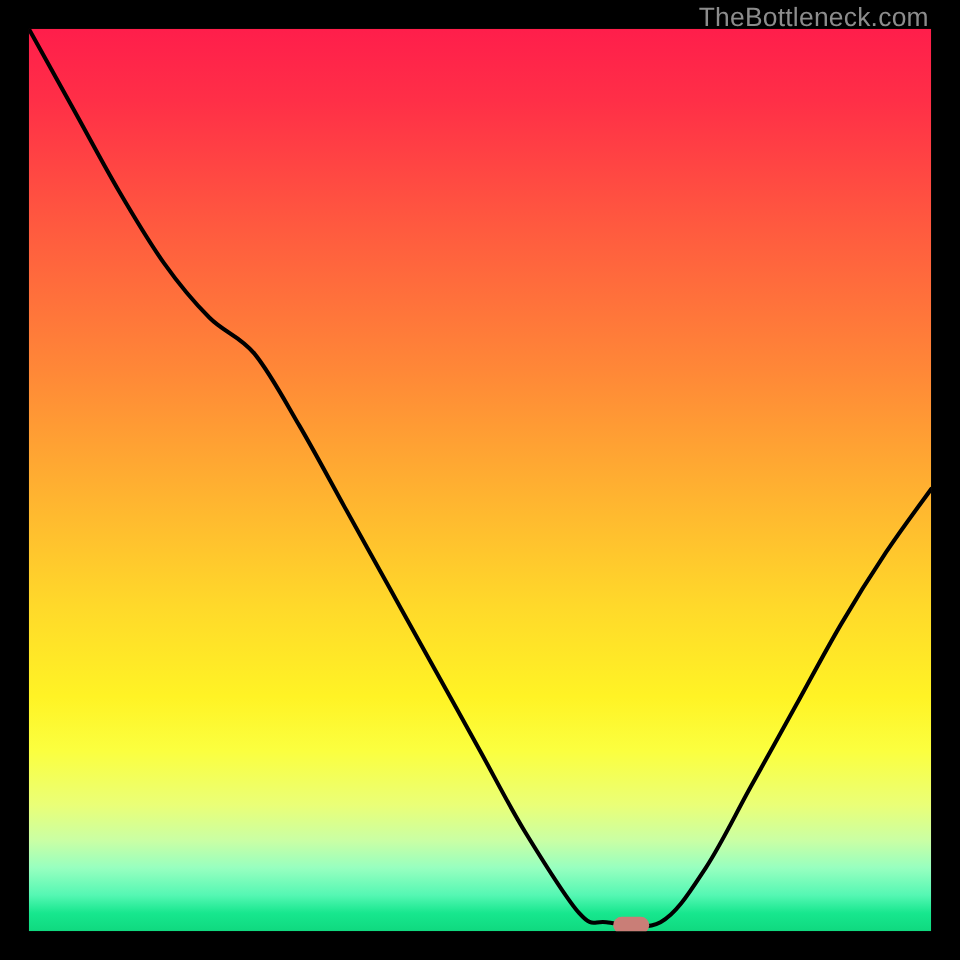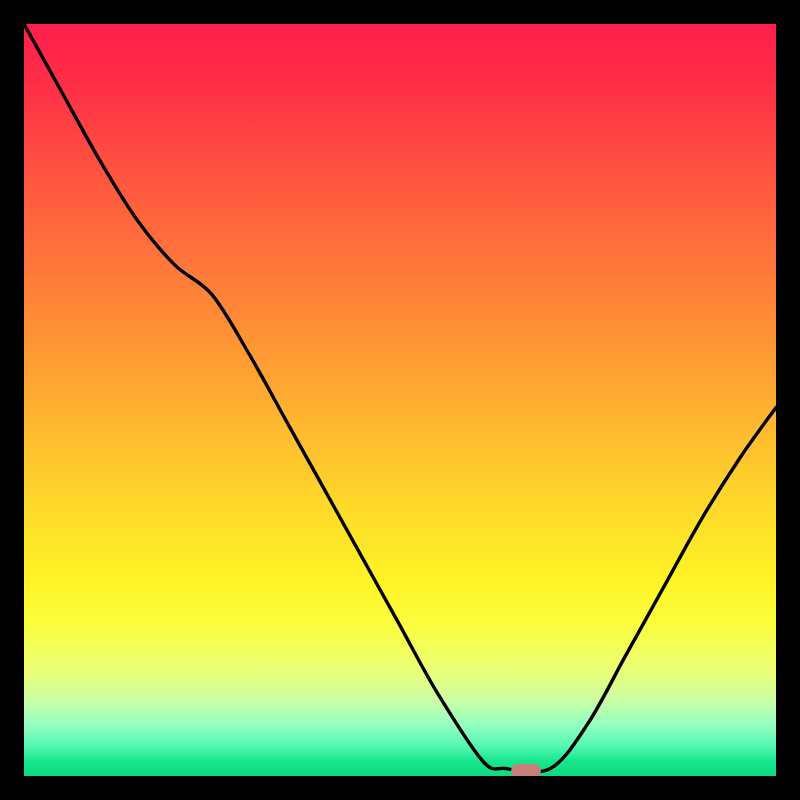--- a/index.html
+++ b/index.html
@@ -88,13 +88,14 @@
   <div class="plot">
     <div class="gradient"></div>
 
     <svg class="curve-svg" viewBox="0 0 752 752" preserveAspectRatio="none">
       <path id="curve" class="curve-path" d="M 0.0 0.0 C 6.3 11.3, 25.1 45.1, 37.6 67.7 C 50.1 90.2, 62.7 114.1, 75.2 135.4 C 87.7 156.7, 100.3 178.0, 112.8 195.5 C 125.3 213.1, 137.9 228.1, 150.4 240.6 C 162.9 253.2, 175.5 255.7, 188.0 270.7 C 200.5 285.8, 213.1 309.6, 225.6 330.9 C 238.1 352.2, 250.7 376.0, 263.2 398.6 C 275.7 421.1, 288.3 443.7, 300.8 466.2 C 313.3 488.8, 325.9 511.4, 338.4 533.9 C 350.9 556.5, 363.5 579.0, 376.0 601.6 C 388.5 624.2, 399.8 646.7, 413.6 669.3 C 427.4 691.8, 447.4 724.4, 458.7 737.0 C 470.0 749.5, 470.0 743.2, 481.3 744.5 C 492.6 745.7, 512.6 752.0, 526.4 744.5 C 540.2 737.0, 551.5 718.2, 564.0 699.4 C 576.5 680.6, 589.1 654.2, 601.6 631.7 C 614.1 609.1, 626.7 586.6, 639.2 564.0 C 651.7 541.4, 664.3 517.6, 676.8 496.3 C 689.3 475.0, 701.9 455.0, 714.4 436.2 C 726.9 417.4, 745.7 392.3, 752.0 383.5"></path>
     </svg>
 
     <div id="marker" class="marker" style="left: 501.584px; top: 746.736px; background: rgb(201, 126, 119);"></div>
   </div>
 
+  <div class="watermark">TheBottleneck.com</div>
 </div>
 
 </body></html>

